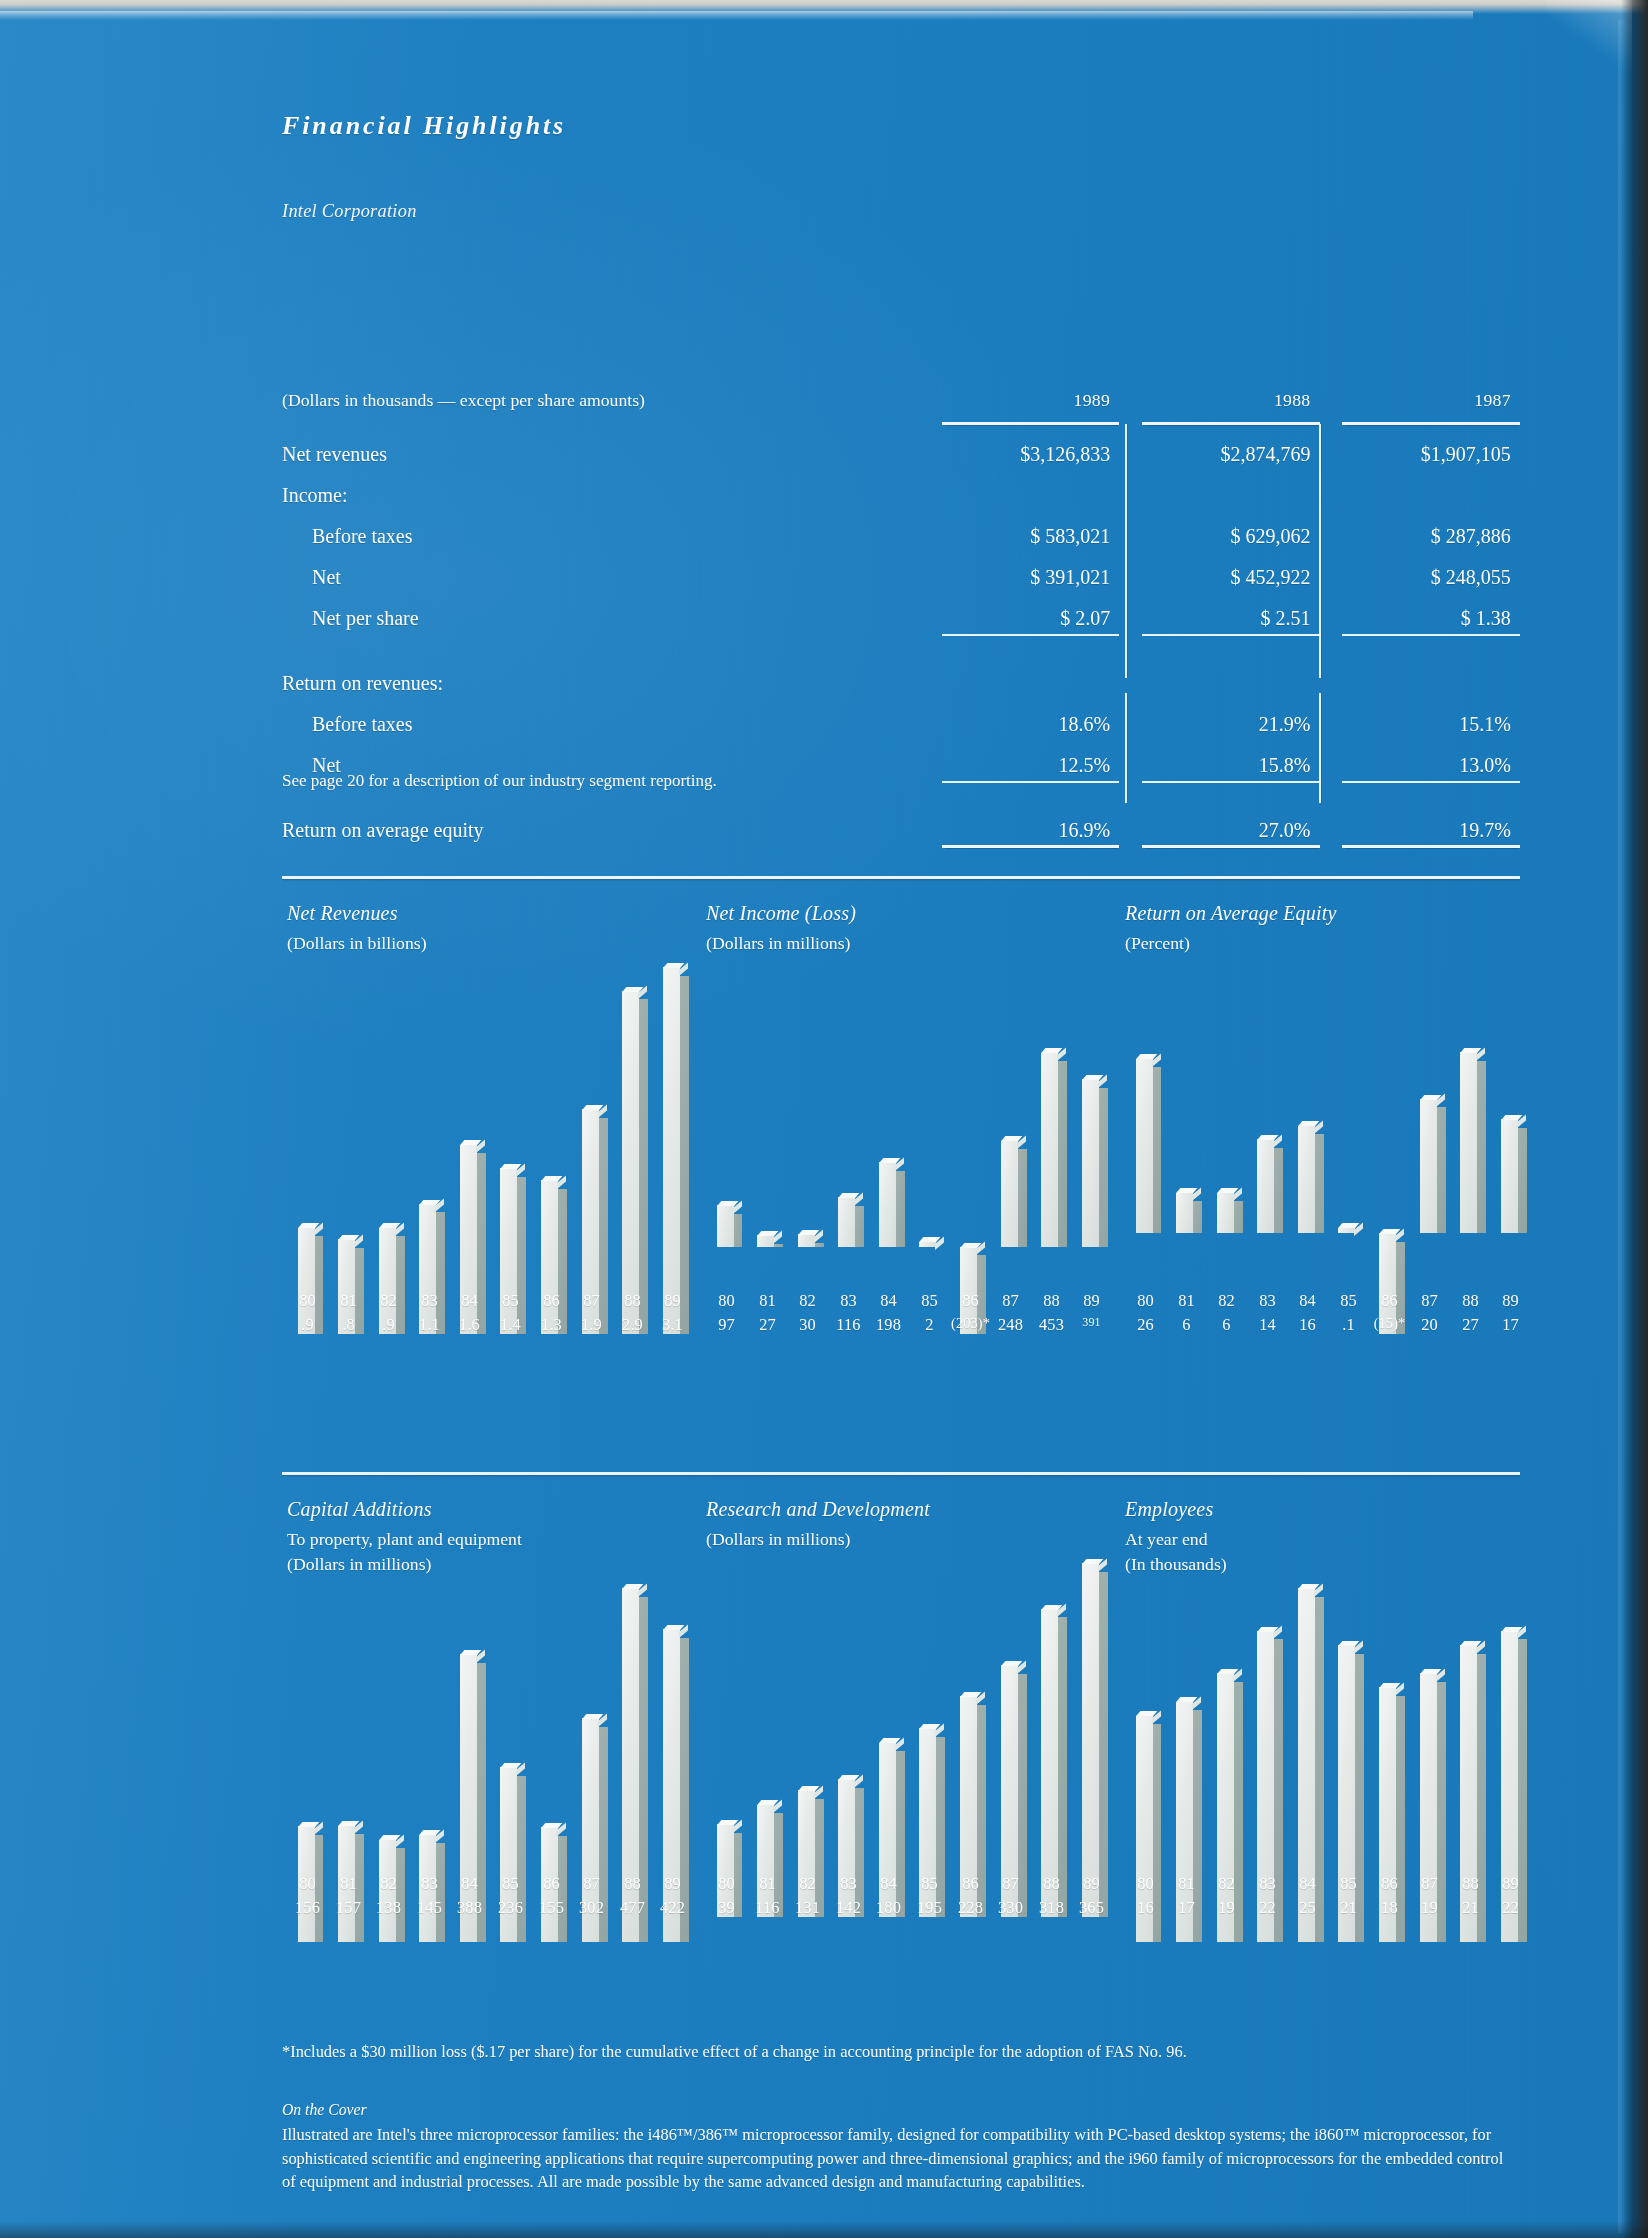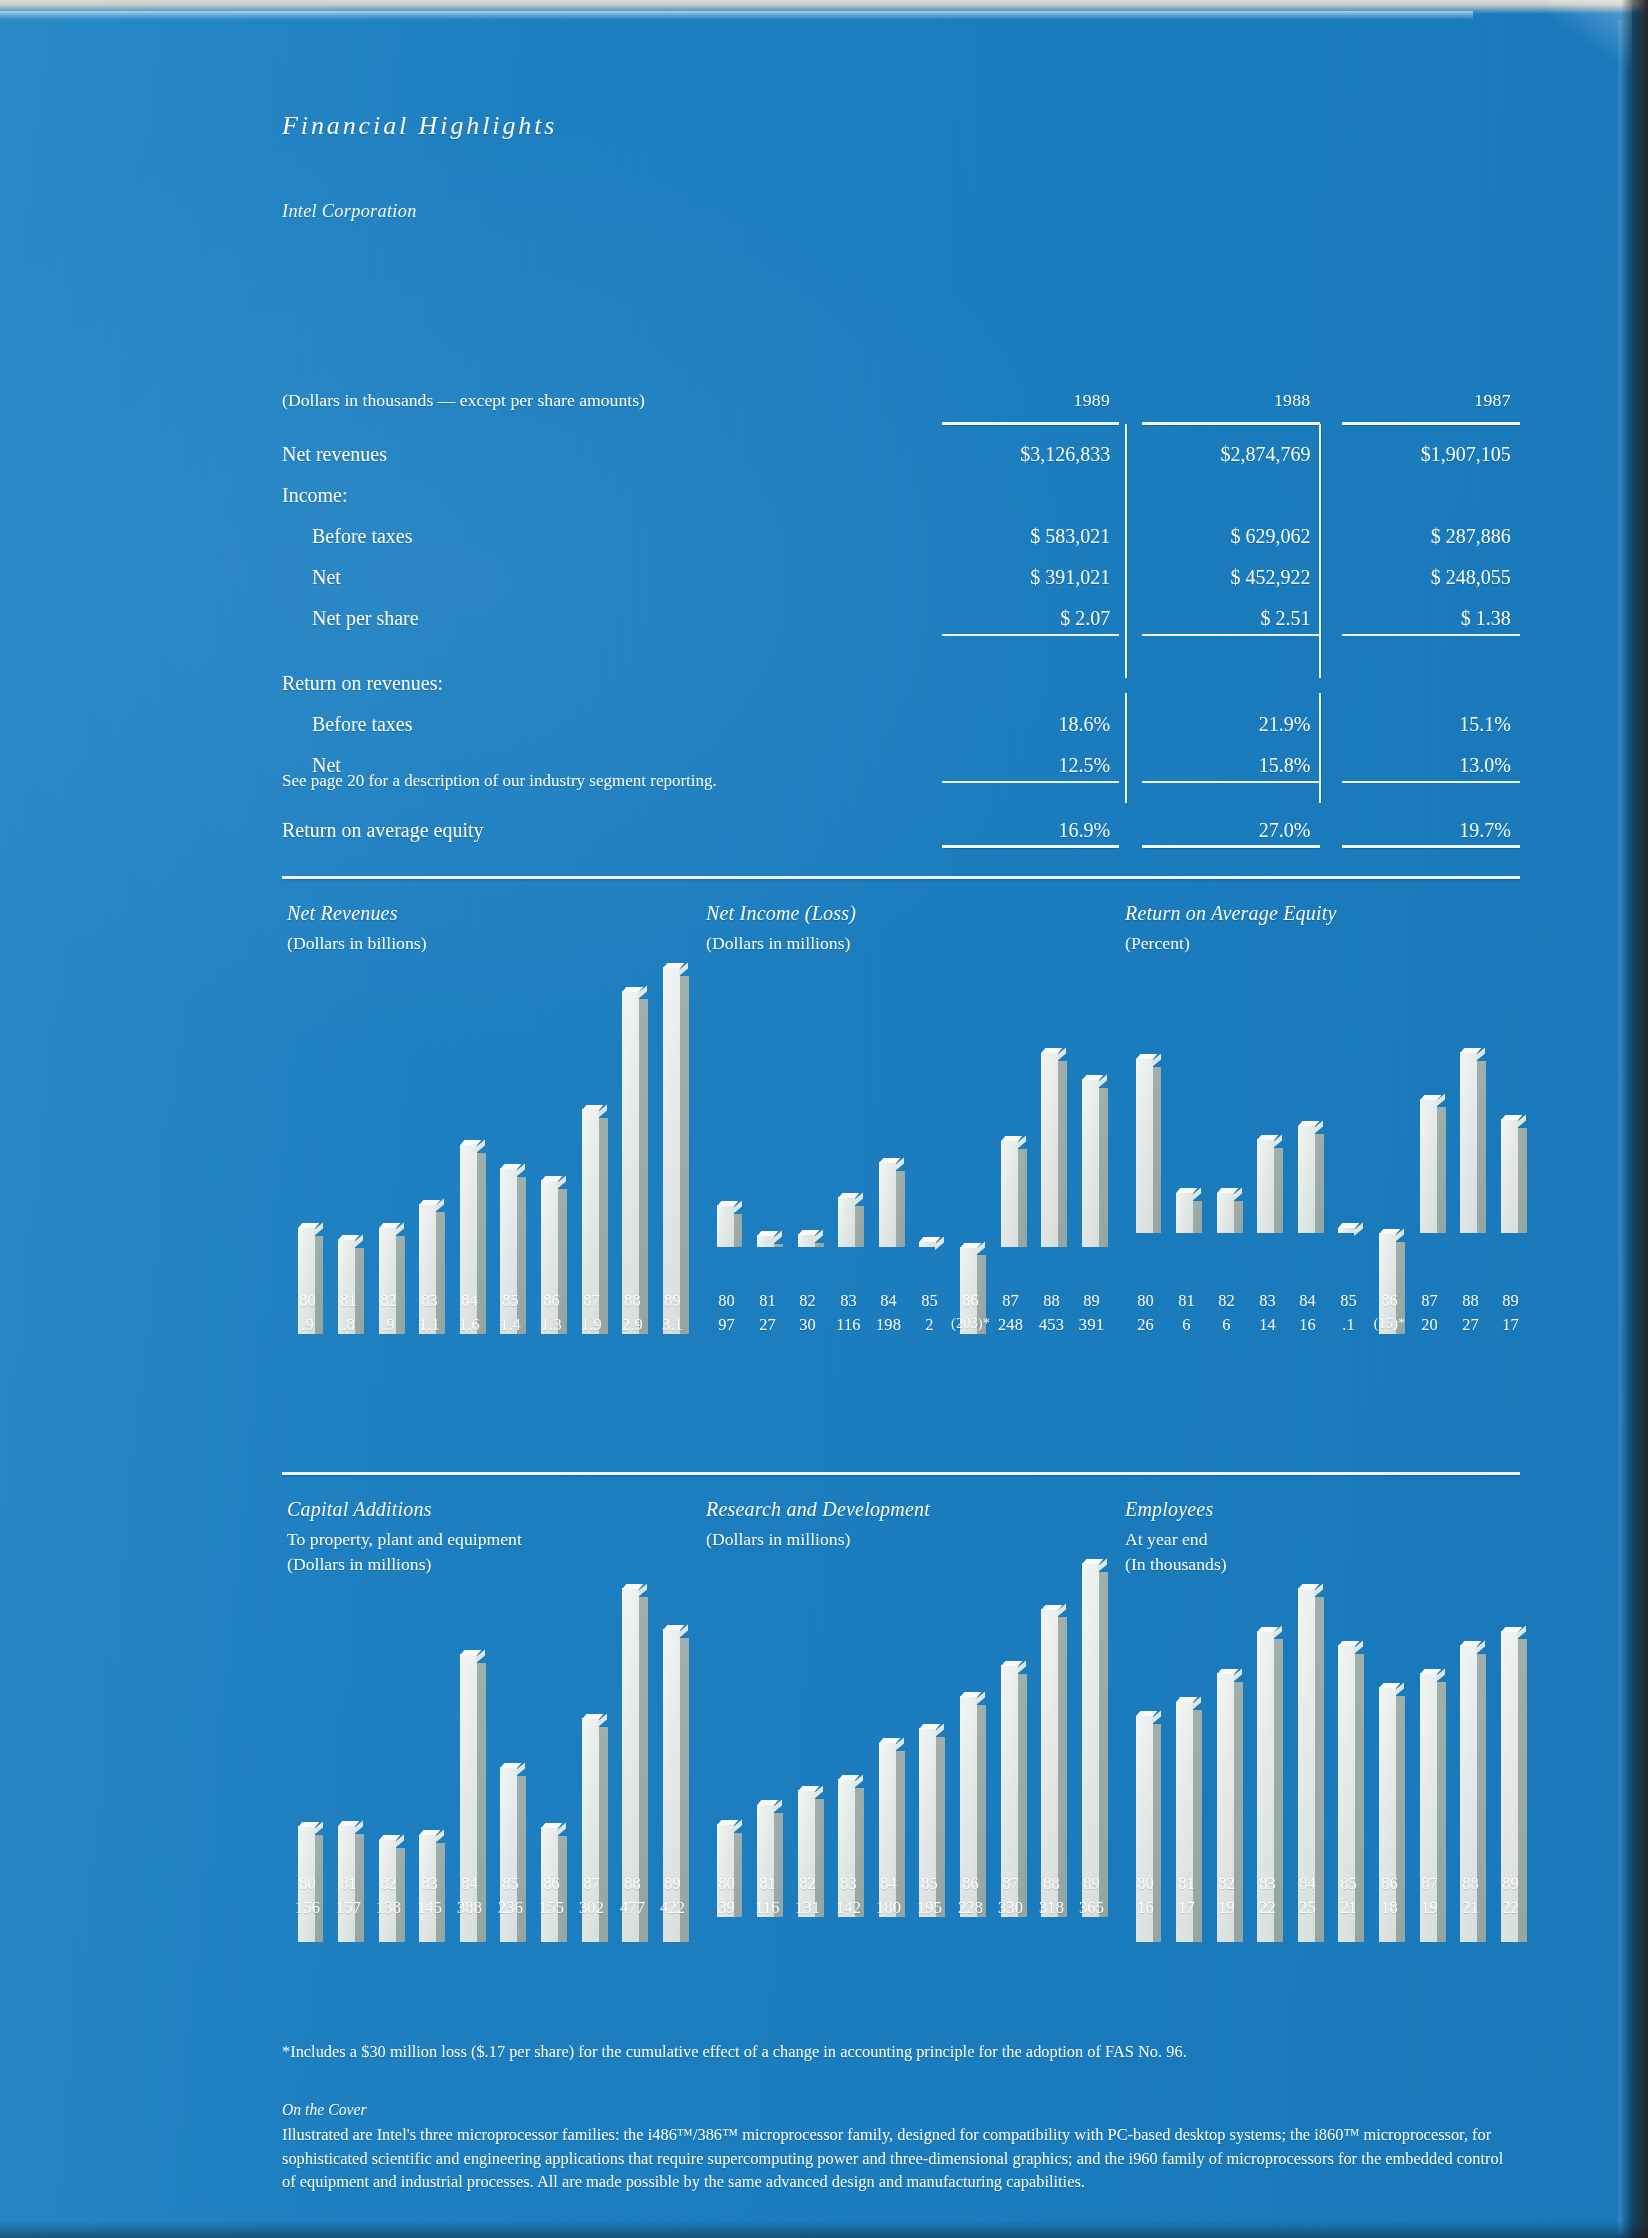--- a/index.html
+++ b/index.html
@@ -58,21 +58,21 @@
   .corner-fold {
     position:absolute; right:15.7px; top:0; width:85px; height:79px;
     background:linear-gradient(215deg, rgba(255,255,255,.30) 0%, rgba(255,255,255,0) 55%);
   }
 
   
   #title {
     position: absolute;
     left: 282px; top: 94px;
     font-style: italic;
-    font-weight: normal;
+    font-weight: bold;
     font-size: 26px;
     letter-spacing: 2.9px;
     color: #ffffff;
     text-shadow: 0 0.7px 1.3px rgba(0,0,0,.22);
   }
   #company {
     position: absolute;
     left: 282px; top: 201px;
     font-style: italic;
     font-size: 18.3px;
@@ -620,21 +620,21 @@
         <div class="cell" style="left: 162px; top: 23.6px; width: 41px; font-size: 16.4px;">198</div>
         <div class="cell" style="left: 203px; top: 0px; width: 41px;">85</div>
         <div class="cell" style="left: 203px; top: 23.6px; width: 41px; font-size: 16.4px;">2</div>
         <div class="cell" style="left: 244px; top: 0px; width: 41px;">86</div>
         <div class="cell" style="left: 244px; top: 23.6px; width: 41px; font-size: 14.4px;">(203)*</div>
         <div class="cell" style="left: 284px; top: 0px; width: 41px;">87</div>
         <div class="cell" style="left: 284px; top: 23.6px; width: 41px; font-size: 16.4px;">248</div>
         <div class="cell" style="left: 325px; top: 0px; width: 41px;">88</div>
         <div class="cell" style="left: 325px; top: 23.6px; width: 41px; font-size: 16.4px;">453</div>
         <div class="cell" style="left: 365px; top: 0px; width: 41px;">89</div>
-        <div class="cell" style="left: 365px; top: 23.6px; width: 41px; font-size: 17px;">391</div>
+        <div class="cell" style="left: 365px; top: 23.6px; width: 41px; font-size: 12px;">391</div>
       </div>
   </div>
 
   <div class="chart-block" id="chart-2" style="left:1125px; top:902px;">
     <div class="chart-title">Return on Average Equity</div>
     <div class="chart-sub">(Percent)</div>
     <div class="plot" style="height: 380px;">
       <div class="bars" style="height: 380px; bottom: 0px;">
           <div class="bar-slot" style="left: 10.5px; bottom: 101px;">
             <div class="bar3d" style="width: 25.5px; height: 174px;">

